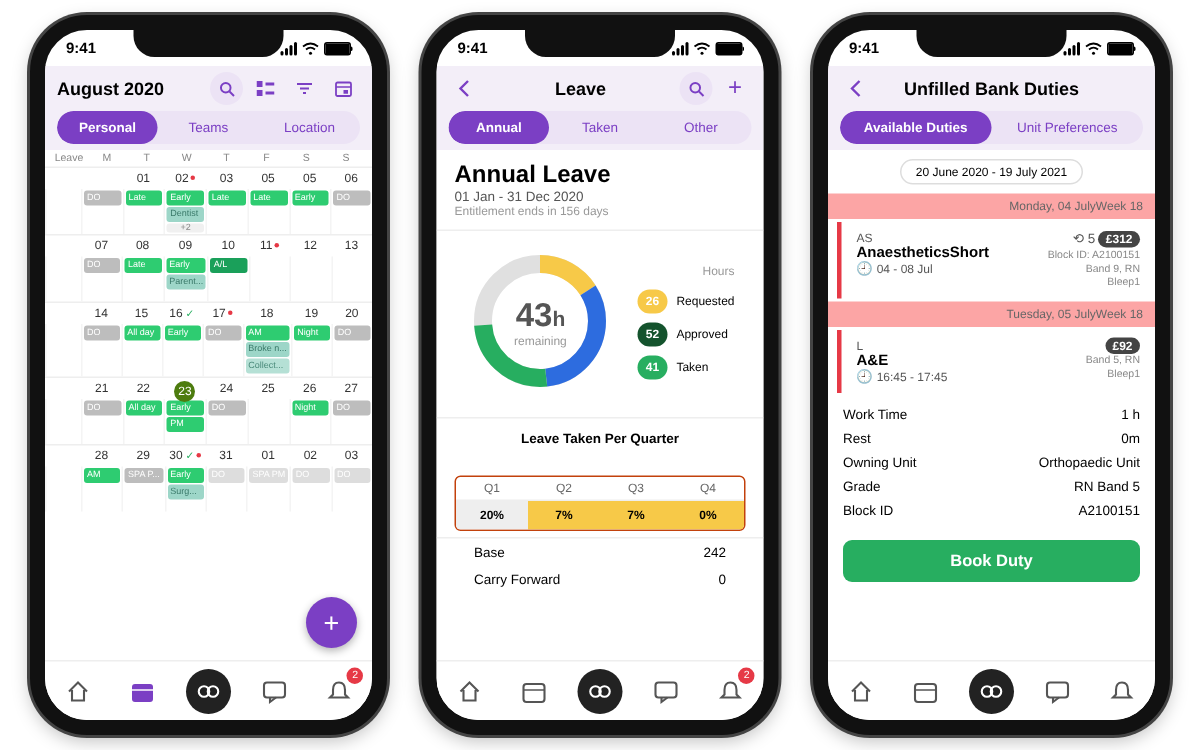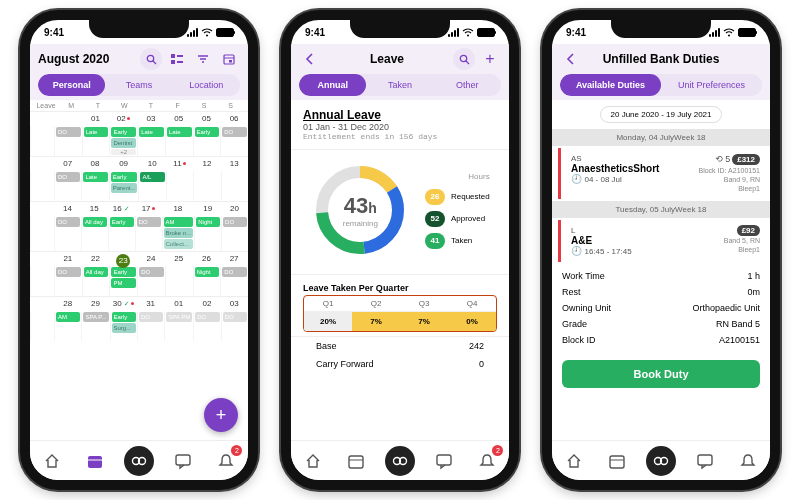--- a/index.html
+++ b/index.html
@@ -50,44 +50,44 @@
 
   
   .tabbar { height: 40px; border-top: 1px solid #eee; display: flex; justify-content: space-around; align-items: center; background: #fff; }
   .tab-i { width: 28px; height: 28px; display: flex; align-items: center; justify-content: center; color: #555; position: relative; }
   .tab-i.active { color: #7b3fc4; }
   .tab-i.center-dark { background: #222; color: #fff; border-radius: 50%; width: 30px; height: 30px; }
   .badge { position: absolute; top: -2px; right: -2px; background: #e63946; color: #fff; font-size: 7px; width: 11px; height: 11px; border-radius: 50%; display: flex; align-items: center; justify-content: center; }
 
   
   .leave-card { padding: 8px 12px; border-bottom: 1px solid #eee; }
-  .leave-title { font-size: 12px; font-weight: 700; text-decoration: underline; }
+  .leave-title { font-size: 16px; font-weight: 700; }
   .leave-sub { font-size: 9px; color: #555; }
-  .leave-ent { font-size: 8px; color: #999; font-family: Liberation Mono, monospace; }
+  .leave-ent { font-size: 8px; color: #999; }
   .donut-area { display: flex; align-items: center; justify-content: space-around; padding: 10px 12px 14px; border-bottom: 1px solid #eee; }
   .donut { width: 100px; height: 100px; position: relative; }
   .donut svg { transform: rotate(-90deg); }
   .donut-center { position: absolute; inset: 0; display: flex; flex-direction: column; align-items: center; justify-content: center; }
   .donut-center .num { font-size: 22px; font-weight: 600; color: #555; }
   .donut-center .lbl { font-size: 8px; color: #999; }
   .legend { display: flex; flex-direction: column; gap: 6px; font-size: 8px; }
   .legend-row { display: flex; align-items: center; gap: 6px; }
   .legend-badge { width: 20px; height: 16px; border-radius: 8px; color: #fff; display: flex; align-items: center; justify-content: center; font-size: 8px; font-weight: 600; }
   .quarter-sec { padding: 8px 12px 4px; border-bottom: 1px solid #eee; }
-  .quarter-title { font-size: 9px; font-weight: 700; margin-bottom: 2px; }
+  .quarter-title { font-size: 9px; font-weight: 700; margin-bottom: 20px; text-align: center; }
   .qgrid { display: grid; grid-template-columns: repeat(4, 1fr); border: 1px solid #c2410c; border-radius: 4px; overflow: hidden; }
   .qh { font-size: 8px; text-align: center; padding: 3px; border-bottom: 1px solid #eee; color: #666; }
   .qv { font-size: 8px; text-align: center; padding: 5px; font-weight: 600; }
   .qv.gray { background: #eee; }
   .qv.yellow { background: #f7c948; }
   .kv { display: flex; justify-content: space-between; padding: 4px 25px; font-size: 9px; }
 
   
   .pill-range { margin: 6px auto; background: #fff; border: 1px solid #ddd; border-radius: 12px; padding: 3px 10px; font-size: 8px; width: fit-content; }
-  .section-h { background: #e5e5e5; padding: 4px 8px; display: flex; justify-content: center; font-size: 8px; color: #666; }
+  .section-h { background: #fca5a5; padding: 4px 8px; display: flex; justify-content: flex-end; font-size: 8px; color: #666; }
   .duty-card { padding: 6px 10px; border-left: 3px solid #e63946; margin: 2px 0 2px 6px; }
   .duty-top { display: flex; justify-content: space-between; align-items: flex-start; }
   .duty-code { font-size: 8px; color: #555; }
   .duty-title { font-size: 10px; font-weight: 700; }
   .duty-time { font-size: 8px; color: #555; }
   .duty-meta { font-size: 7px; color: #888; text-align: right; line-height: 1.3; }
   .price { background: #444; color: #fff; font-size: 8px; padding: 1px 5px; border-radius: 8px; font-weight: 600; }
   .sym { font-size: 9px; color: #555; }
   .kvlist { padding: 4px 10px 8px; }
   .kvlist .kv { padding: 3px 0; }

